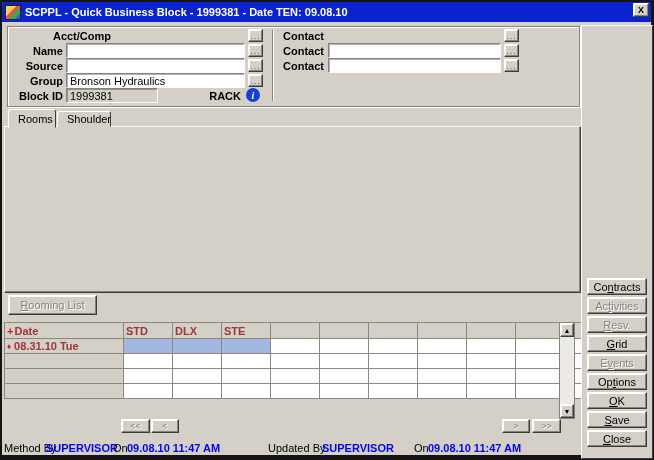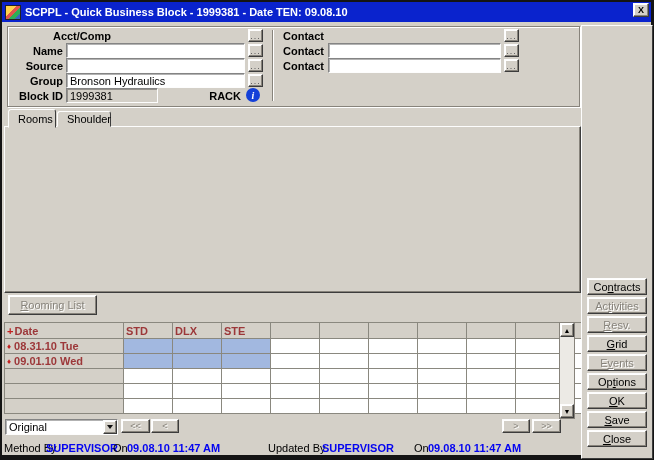--- a/index.html
+++ b/index.html
@@ -292,33 +292,20 @@
           <td class="hl" style="width: 44px;"></td>
           <td style="width: 44px;"></td>
           <td style="width: 44px;"></td>
           <td style="width: 44px;"></td>
           <td style="width: 44px;"></td>
           <td style="width: 44px;"></td>
           <td style="width: 44px;"></td>
           <td style="width: 44px;"></td>
         </tr>
         <tr>
-          <td class="datecol" style="width: 114px;"><span class="mk-r">♦</span>09.01.10 Wed</td>
-          <td class="hl" style="width: 44px;"></td>
-          <td class="hl" style="width: 44px;"></td>
-          <td class="hl" style="width: 44px;"></td>
-          <td style="width: 44px;"></td>
-          <td style="width: 44px;"></td>
-          <td style="width: 44px;"></td>
-          <td style="width: 44px;"></td>
-          <td style="width: 44px;"></td>
-          <td style="width: 44px;"></td>
-          <td style="width: 44px;"></td>
-        </tr>
-        <tr>
           <td class="datecol" style="width: 114px;"></td>
           <td style="width: 44px;"></td>
           <td style="width: 44px;"></td>
           <td style="width: 44px;"></td>
           <td style="width: 44px;"></td>
           <td style="width: 44px;"></td>
           <td style="width: 44px;"></td>
           <td style="width: 44px;"></td>
           <td style="width: 44px;"></td>
           <td style="width: 44px;"></td>
@@ -350,24 +337,20 @@
           <td style="width: 44px;"></td>
           <td style="width: 44px;"></td>
         </tr>
       </tbody>
     </table>
   <div class="vscroll">
     <button class="btn3d sb-btn" style="top:0;">▲</button>
     <button class="btn3d sb-btn" style="bottom:0;">▼</button>
   </div>
 
-  <div class="combo" style="left:5px;top:419px;width:113px;">
-    <span>Original</span>
-    <span class="btn3d arrowbtn"></span>
-  </div>
   <button class="btn3d disabled" style="position:absolute;left:121px;top:419px;width:29px;height:14px;font-size:9px;">&lt;&lt;</button>
   <button class="btn3d disabled" style="position:absolute;left:151px;top:419px;width:28px;height:14px;font-size:9px;">&lt;</button>
   <button class="btn3d disabled" style="position:absolute;left:502px;top:419px;width:28px;height:14px;font-size:9px;">&gt;</button>
   <button class="btn3d disabled" style="position:absolute;left:532px;top:419px;width:29px;height:14px;font-size:9px;">&gt;&gt;</button>
 
   <span class="footer-text" style="left:4px;">Method By</span>
   <span class="footer-text blue" style="left:46px;font-weight:bold;">SUPERVISOR</span>
   <span class="footer-text" style="left:113px;">On</span>
   <span class="footer-text blue" style="left:127px;font-weight:bold;">09.08.10 11:47 AM</span>
   <span class="footer-text" style="left:268px;">Updated By</span>

